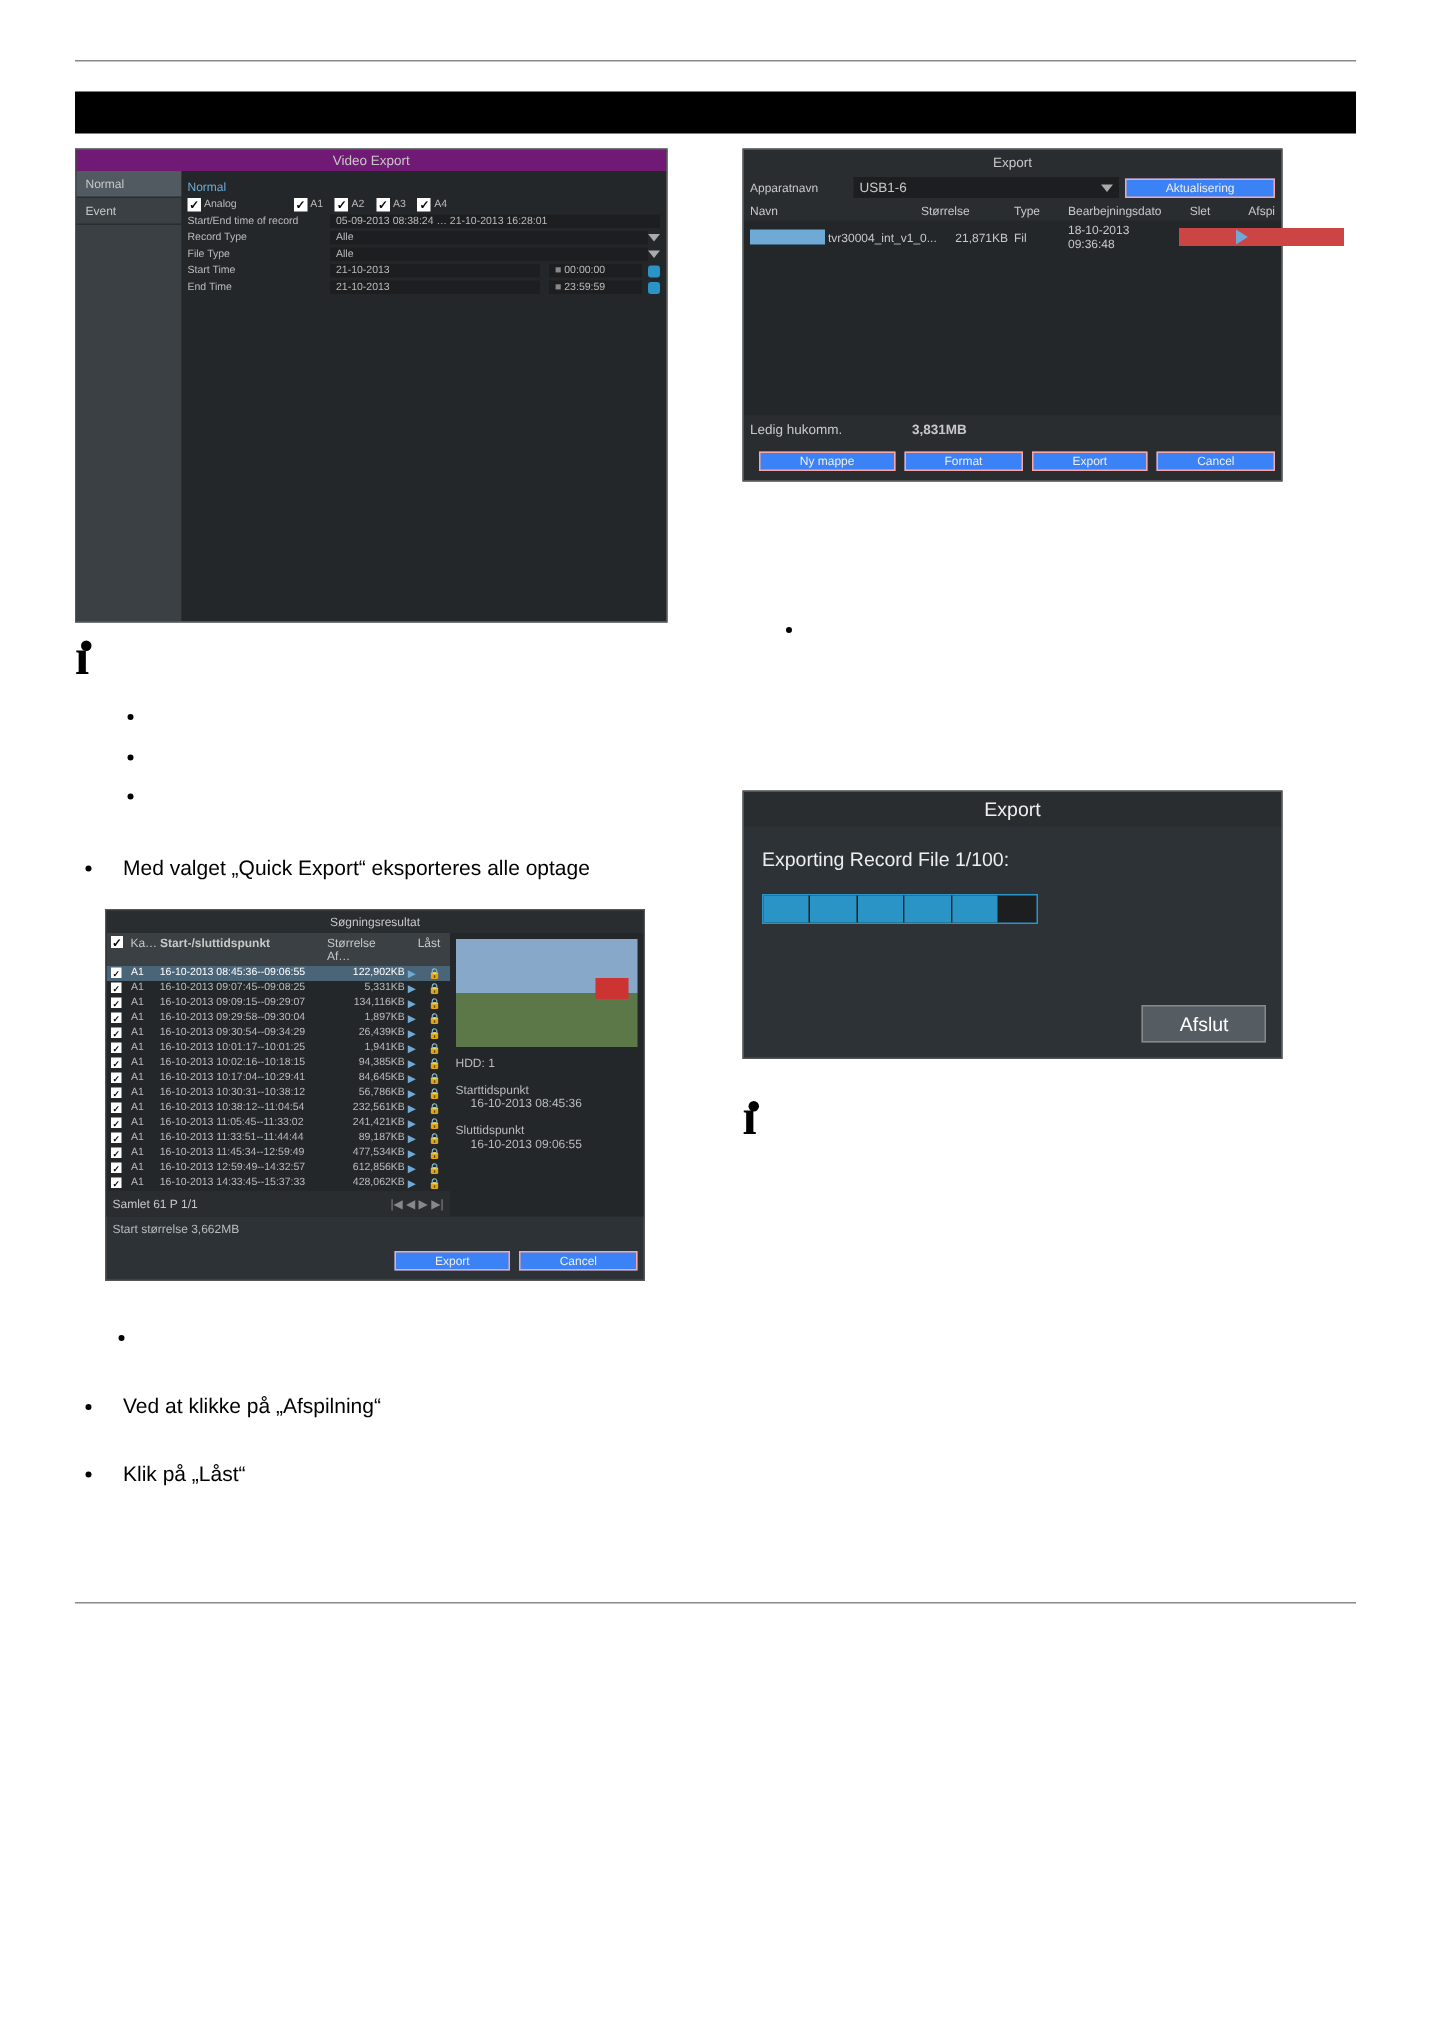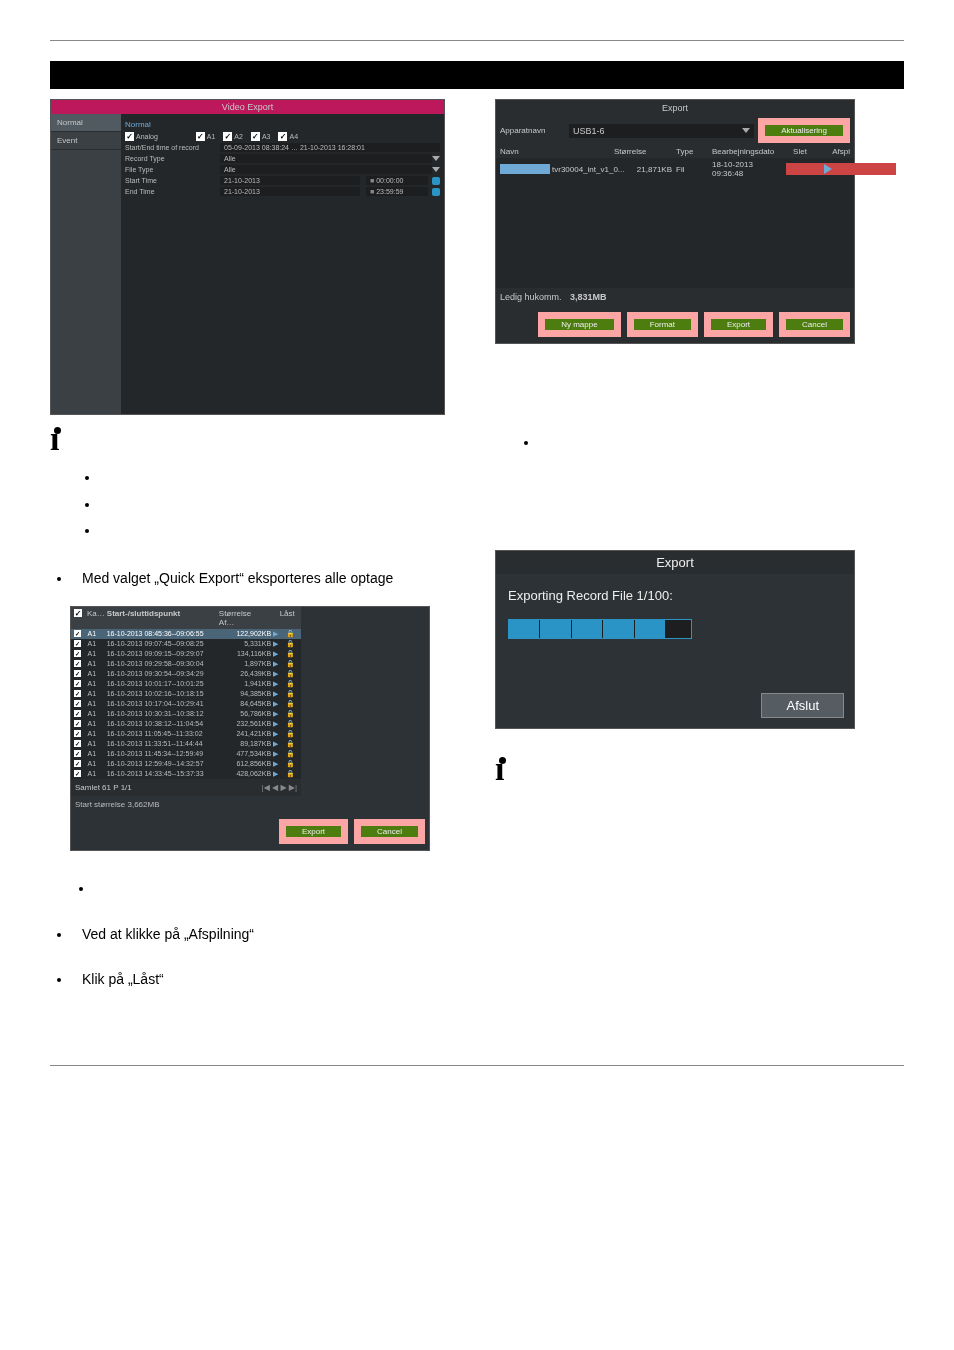--- a/index.html
+++ b/index.html
@@ -6,36 +6,36 @@
   body { font-family: Arial, sans-serif; background: #fff; color: #000; font-size: 12px; }
   .page { width: 954px; margin: 0 auto; padding: 40px 50px; position: relative; min-height: 1350px; }
   .topline { border-top: 1px solid #888; margin-bottom: 20px; }
   .blackbar { background: #000; height: 28px; width: 100%; }
   .two-col { display: flex; gap: 50px; margin-top: 10px; }
   .col-left { width: 395px; }
   .col-right { width: 360px; }
 
   
   .vexport-window { background: #2d3236; color: #c8c8c8; font-size: 8px; border: 1px solid #555; }
-  .vexport-title { text-align: center; padding: 2px 0; font-size: 9px; background: #be185d; }
+  .vexport-title { text-align: center; padding: 2px 0; font-size: 9px; background: #701a75; }
   .vexport-body { display: flex; height: 300px; }
   .vexport-side { width: 70px; background: #3a4044; }
   .vexport-side-item { padding: 4px 6px; border-bottom: 1px solid #2a2d30; font-size: 8px; }
   .highlight { background: #505a60; }
   .vexport-main { flex: 1; background: #242729; padding: 4px; position: relative; }
   .vexport-main .maintitle { color: #6fa9d6; font-size: 8px; padding: 2px 0; }
   .vexport-row { display: flex; align-items: center; padding: 1px 0; font-size: 7px; color: #bbb; }
   .vexport-label { width: 95px; }
   .vexport-cb { display: inline-flex; align-items: center; gap: 2px; margin-right: 8px; }
   .cb-box { width: 9px; height: 9px; background: #fff; display: inline-flex; align-items: center; justify-content: center; color: #000; font-size: 8px; font-weight: bold; }
   .vexport-wide { flex: 1; background: #1c1e20; padding: 1px 4px; }
   .vexport-spin { width: 62px; background: #1c1e20; padding: 1px 4px; text-align: left; margin-left: 6px; }
   .spin-dot { width: 8px; height: 8px; background: #2a94c6; border-radius: 2px; display: inline-block; margin-left: 4px; }
   .vexport-bottom { display: flex; justify-content: space-between; align-items: flex-end; padding: 2px 4px; background: #2a2d30; }
-  .btn { background: #4d7c0f; color: #eee; border: 7px solid #fca5a5; padding: 1px 16px; font-size: 8px; }
+  .btn { background: #3b82f6; color: #eee; border: 1px solid #fca5a5; padding: 1px 26px; font-size: 8px; }
 
   
   .info-icon { font-family: Georgia, serif; font-size: 34px; font-weight: bold; color: #000; position: relative; display: inline-block; }
   .info-icon::before { content: ""; position: absolute; top: -2px; left: 4px; width: 7px; height: 7px; background: #000; border-radius: 50%; }
   .info-icon span { display: block; line-height: 0.6; }
 
   .bullets { margin-top: 20px; font-size: 13px; padding-left: 50px; }
   .bullets li { list-style: disc; margin-bottom: 8px; line-height: 1.4; padding-left: 6px; }
 
   .outer-bullets { font-size: 14px; margin-top: 30px; padding-left: 22px; }
@@ -176,20 +176,21 @@
         <li>&nbsp;</li>
         <li>&nbsp;</li>
         <li>&nbsp;</li>
       </ul>
 
       <ul class="outer-bullets">
         <li>Med valget „Quick Export“ eksporteres alle optage</li>
       </ul>
 
       <div class="sres" style="margin-top:20px;margin-left:20px">
+        <div class="sres-title">Søgningsresultat</div>
         <div class="sres-body">
           <div class="sres-tbl">
             <div class="sres-thead">
               <span><span class="cb-box" style="width:8px;height:8px">✓</span></span>
               <span>Ka…</span>
               <span>Start-/sluttidspunkt</span>
               <span>Størrelse Af…</span>
               <span></span>
               <span>Låst</span>
             </div>
@@ -312,20 +313,28 @@
                   <span>16-10-2013 14:33:45--15:37:33</span>
                   <span>428,062KB</span>
                   <span>▶</span>
                   <span>🔒</span>
                 </div>
               </div>
             <div class="sres-foot">
                 <span>Samlet 61 P 1/1</span>
                 <span class="sres-pager">|◀ ◀ ▶ ▶|</span>
               </div>
+          </div>
+          <div class="sres-preview">
+            <div class="sres-thumb"></div>
+            <div>HDD: 1</div><br>
+            <div>Starttidspunkt</div>
+            <div style="padding-left:10px">16-10-2013 08:45:36</div><br>
+            <div>Sluttidspunkt</div>
+            <div style="padding-left:10px">16-10-2013 09:06:55</div>
           </div>
         </div>
         <div class="sres-size">Start størrelse 3,662MB</div>
         <div class="sres-btns">
           <button class="btn">Export</button>
           <button class="btn">Cancel</button>
         </div>
       </div>
 
       <ul class="outer-bullets" style="margin-top:14px">
@@ -368,21 +377,21 @@
             <span>18-10-2013 09:36:48</span>
             <span>
                 <span class="del-ico"></span>
               </span>
             <span>
                 <span class="play-tri"></span>
               </span>
           </div>
         </div>
         <div class="exp2-free">
-          <span style="width:70px">Ledig hukomm.</span>
+          <span style="width:108px">Ledig hukomm.</span>
           <span style="font-weight:bold">3,831MB</span>
         </div>
         <div class="exp2-buttons">
           <button class="btn">Ny mappe</button>
           <button class="btn">Format</button>
           <button class="btn">Export</button>
           <button class="btn">Cancel</button>
         </div>
       </div>
 

